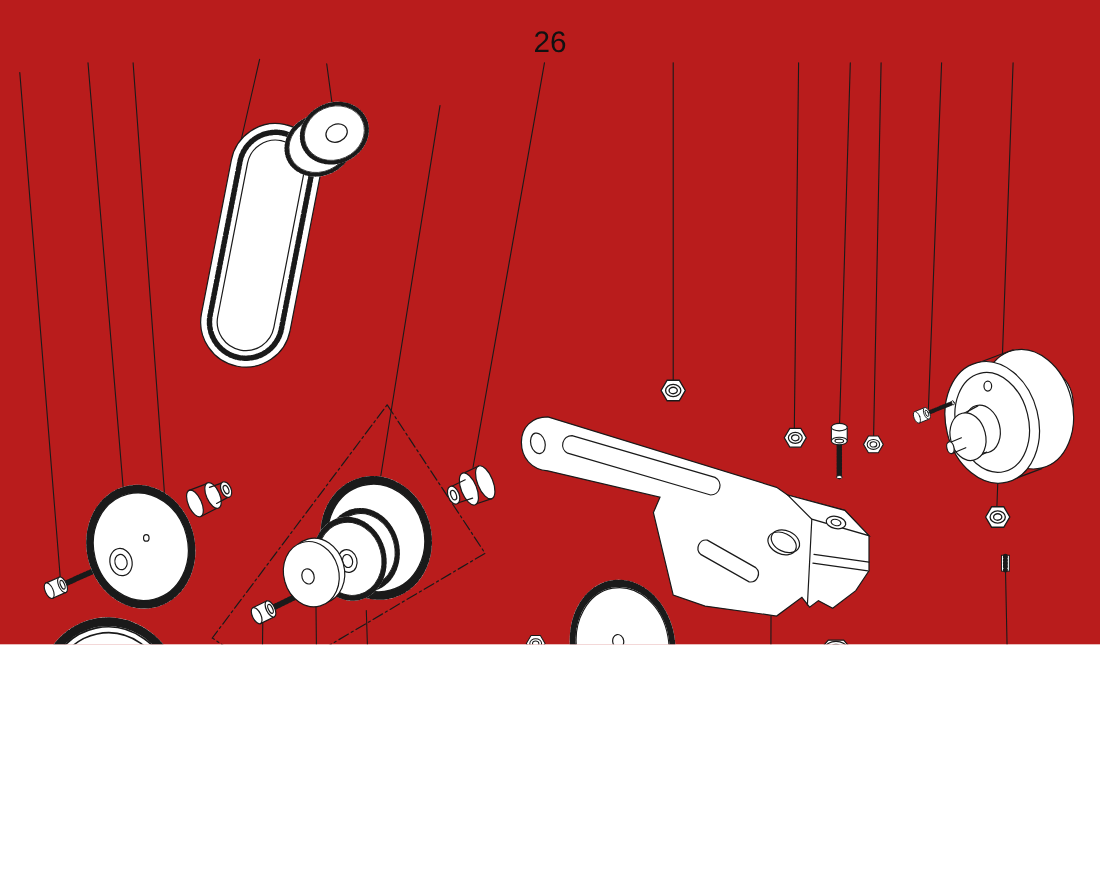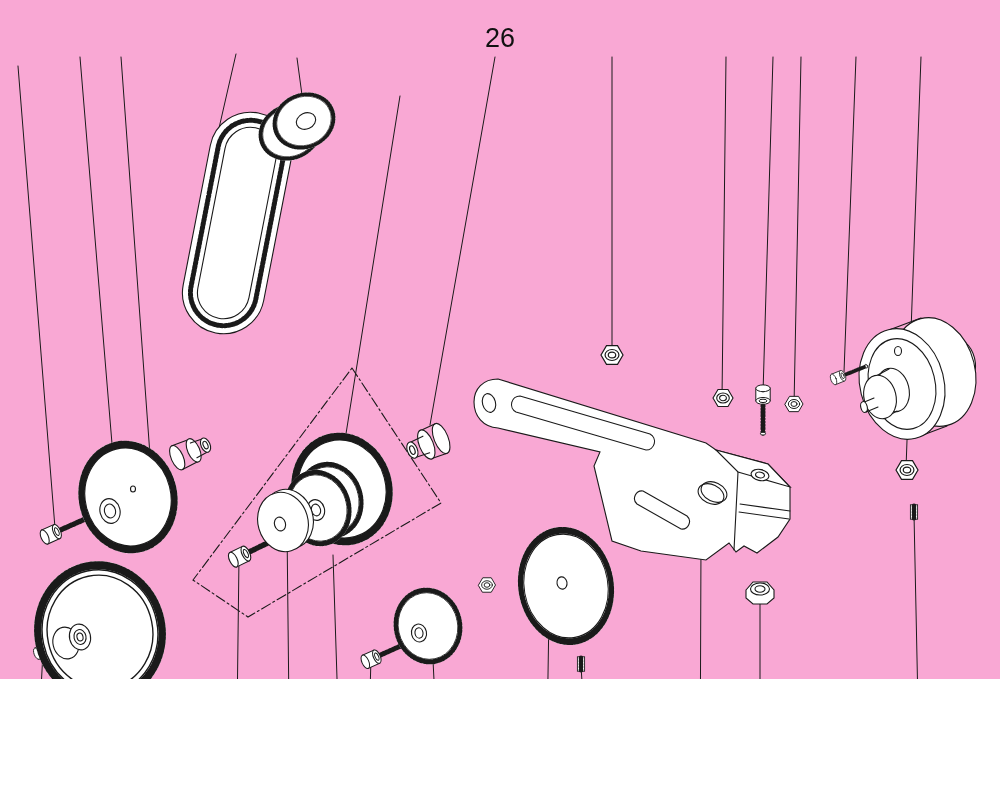--- a/index.html
+++ b/index.html
@@ -1,16 +1,16 @@
 <!DOCTYPE html>
 <html><head>
 <meta charset="utf-8">
 <style>
   html,body{margin:0;padding:0;background:#ffffff;}
-  .canvas{position:relative;width:1000px;height:679px;background:#f9a8d4;overflow:hidden;
+  .canvas{position:relative;width:1000px;height:586px;background:#b91c1c;overflow:hidden;
           font-family:"Liberation Sans", sans-serif;text-align:center;}
   svg{display:block;}
   .fig-label{font-family:"Liberation Sans", sans-serif;font-size:27px;fill:#111;}
 </style>
 </head>
 <body>
 
 <div class="canvas">
 <svg width="1000" height="805" viewBox="0 0 1000 805">
   <defs>

